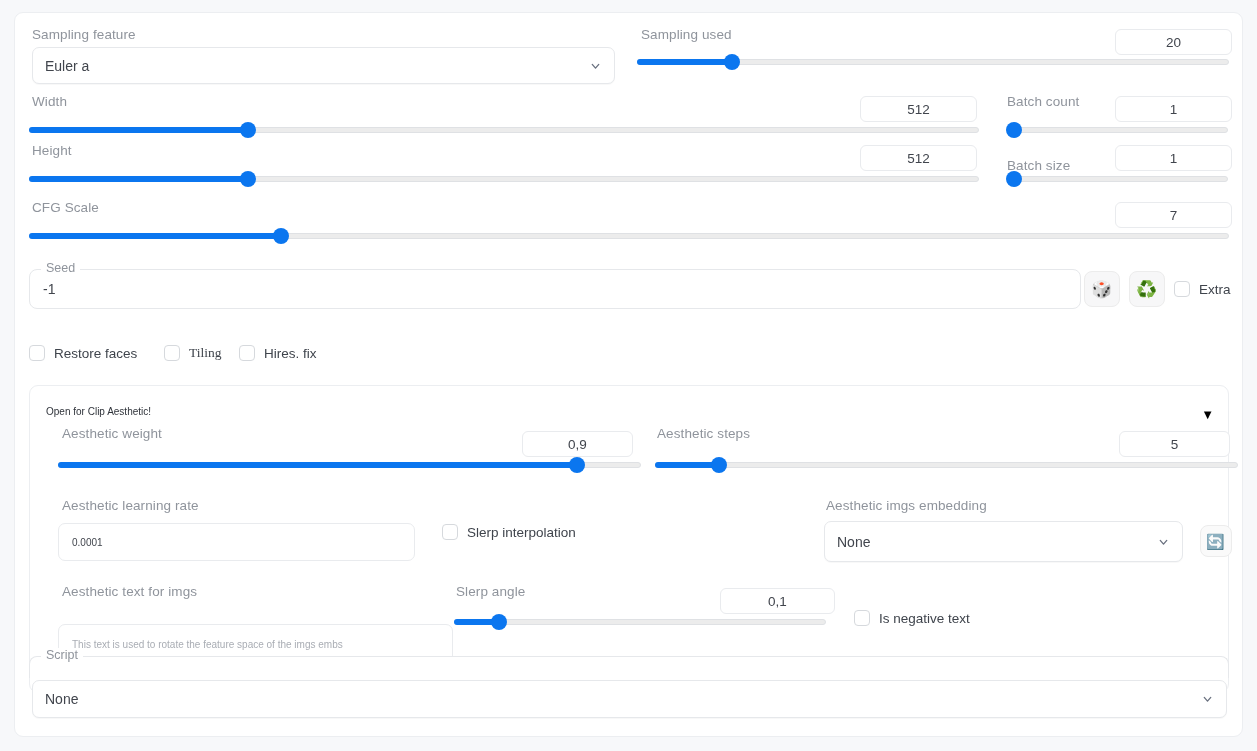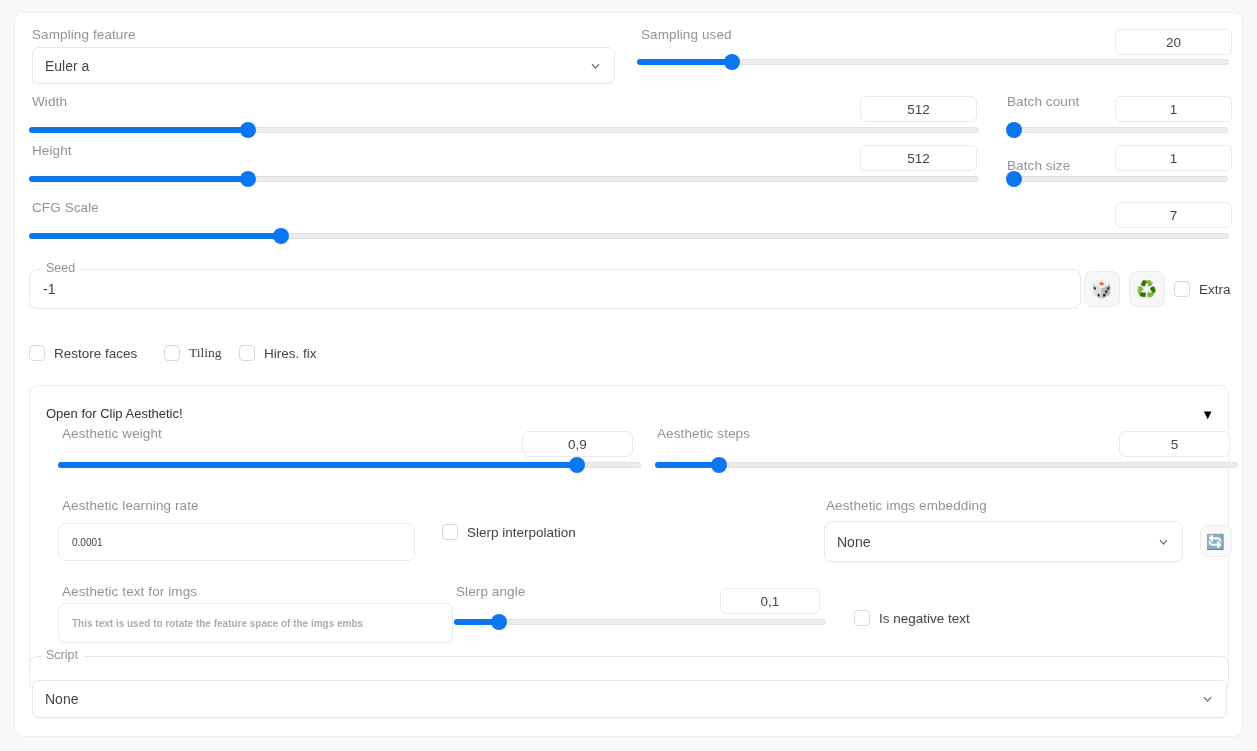--- a/index.html
+++ b/index.html
@@ -143,21 +143,21 @@
   .accordion {
     position: absolute;
     left: 14px; top: 372px;
     width: 1200px; height: 308px;
     background: #ffffff;
     border: 1px solid #eceef1;
     border-radius: 9px;
   }
   .acc-title {
     position: absolute; left: 16px; top: 20px;
-    font-size: 13px; color: #2f333a;
+    font-size: 10px; color: #2f333a;
   }
   .acc-arrow {
     position: absolute; right: 14px; top: 22px;
     font-size: 13px; color: #000; line-height: 1;
   }
 
   
   .tinput {
     position: absolute;
     background: #ffffff;
@@ -299,24 +299,24 @@
           <svg viewBox="0 0 24 24" fill="none" stroke="currentColor" stroke-width="2.4" stroke-linecap="round" stroke-linejoin="round">
               <polyline points="6 9 12 16 18 9"></polyline>
             </svg>
         </span>
       </div>
       <div class="toolbtn sm" style="left:1170px;top:139px;">
         <span>🔄</span>
       </div>
 
       <div class="lbl" style="position:absolute;left:32px;top:198px;">Aesthetic text for imgs</div>
-      <div class="tinput ph" style="left:28px;top:217px;width:395px;height:40px;font-weight:bold;">This text is used to rotate the feature space of the imgs embs</div>
+      <div class="tinput ph" style="left:28px;top:238px;width:395px;height:40px;">This text is used to rotate the feature space of the imgs embs</div>
 
       <div class="lbl" style="position:absolute;left:426px;top:198px;">Slerp angle</div>
-      <div class="numbox" style="left:690px;top:202px;width:100px;">0,1</div>
+      <div class="numbox" style="left:690px;top:202px;width:115px;">0,1</div>
       <div class="slider" id="sl-sa" style="left:424px;top:229px;width:372px;">
         <div class="track"></div>
         <div class="fill" style="width: 12%;"></div>
         <div class="thumb" style="left: 12%;"></div>
       </div>
 
       <div class="cbrow" style="left:824px;top:224px;">
         <span class="cbox"></span>
         <span class="cbl">Is negative text</span>
       </div>

